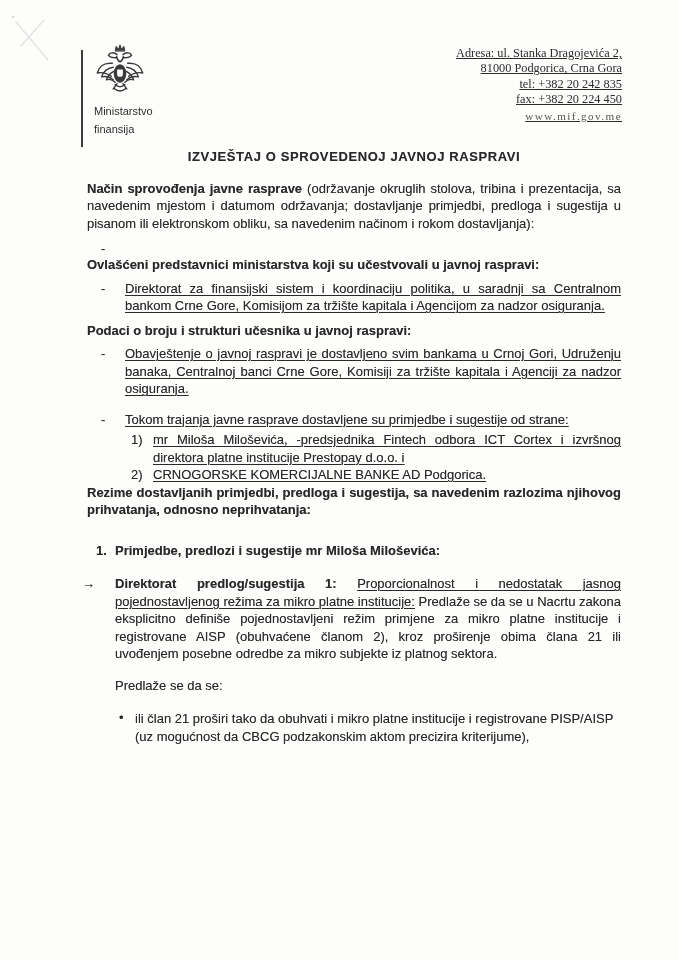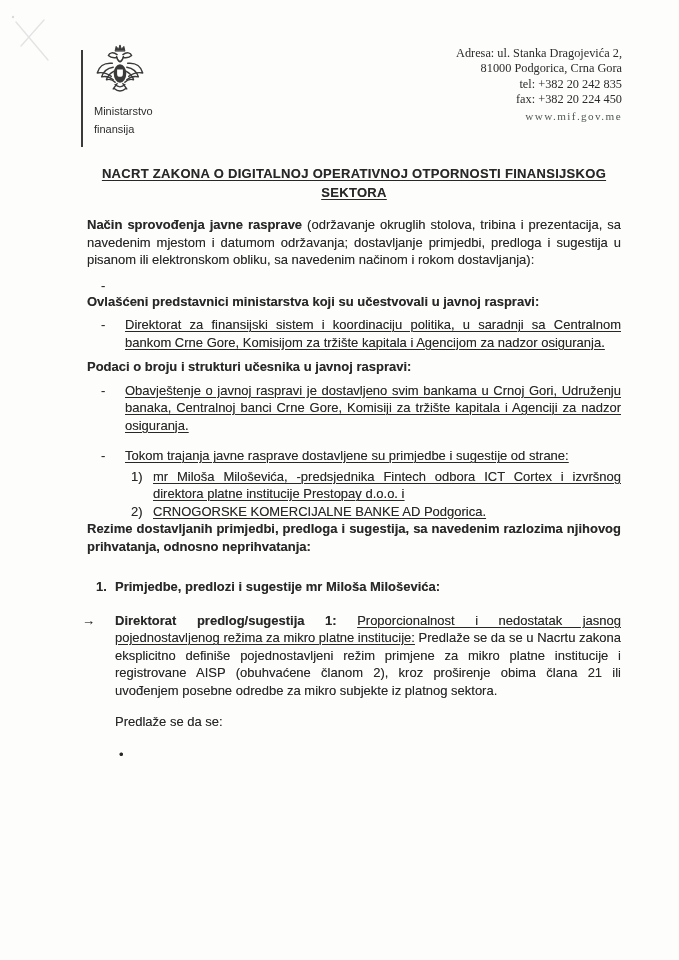--- a/index.html
+++ b/index.html
@@ -19,21 +19,21 @@
   
   .lh-bar{position:absolute;left:81px;top:50px;width:2px;height:97px;background:#3b3b3b;}
   .coat{position:absolute;left:92px;top:43px;}
   .ministry{
     position:absolute;left:94px;top:102px;
     font-size:11px;line-height:18px;color:#2e2e2e;
   }
   .address{
     position:absolute;top:46px;right:57px;text-align:right;
     font-family:"Liberation Serif","DejaVu Serif",serif;
-    font-size:12.3px;line-height:15.4px;color:#2b2b2b;
+    font-size:12.3px;line-height:15.4px;color:#2b2b2b;text-decoration:underline;
   }
   .address .website{
     display:block;font-size:11.2px;letter-spacing:1.4px;color:#4f564f;margin-top:1px;
   }
   
   .content{
     position:absolute;left:87px;top:148px;width:534px;
     font-size:13px;line-height:17.5px;color:#282828;
     text-shadow:0 0 .3px rgba(40,40,40,.45);
   }
@@ -106,24 +106,22 @@
   <div class="address">
     <div>Adresa: ul. Stanka Dragojevića 2,</div>
     <div>81000 Podgorica, Crna Gora</div>
     <div>tel: +382 20 242 835</div>
     <div>fax: +382 20 224 450</div>
     <span class="website">www.mif.gov.me</span>
   </div>
 
   <div class="content">
 
+    <div class="doc-title">IZVJEŠTAJ O SPROVEDENOJ JAVNOJ RASPRAVI</div>
 
-    <div class="doc-subtitle">
-      <span class="u">NACRT ZAKONA O DIGITALNOJ OPERATIVNOJ OTPORNOSTI FINANSIJSKOG SEKTORA</span>
-    </div>
 
 
     <div class="para-method">
       <span class="b">Način sprovođenja javne rasprave</span>
       <span>(održavanje okruglih stolova, tribina i prezentacija, sa navedenim mjestom i datumom održavanja; dostavljanje primjedbi, predloga i sugestija u pisanom ili elektronskom obliku, sa navedenim načinom i rokom dostavljanja):</span>
     </div>
 
     <div class="dash-item mt8">
       <span class="dash">-</span>
     </div>
@@ -168,16 +166,17 @@
       <span class="arrow">→</span>
       <span class="b">Direktorat predlog/sugestija 1:</span>
       <span class="u">Proporcionalnost i nedostatak jasnog pojednostavljenog režima za mikro platne institucije:</span>
       <span>Predlaže se da se u Nacrtu zakona eksplicitno definiše pojednostavljeni režim primjene za mikro platne institucije i registrovane AISP (obuhvaćene članom 2), kroz proširenje obima člana 21 ili uvođenjem posebne odredbe za mikro subjekte iz platnog sektora.</span>
     </div>
 
     <div class="proposal-lead">Predlaže se da se:</div>
 
     <div class="bullet-item">
       <span class="bdot">•</span>
+      <span>ili član 21 proširi tako da obuhvati i mikro platne institucije i registrovane PISP/AISP (uz mogućnost da CBCG podzakonskim aktom precizira kriterijume),</span>
     </div>
 
   </div>
 </div>
 
 </body></html>

